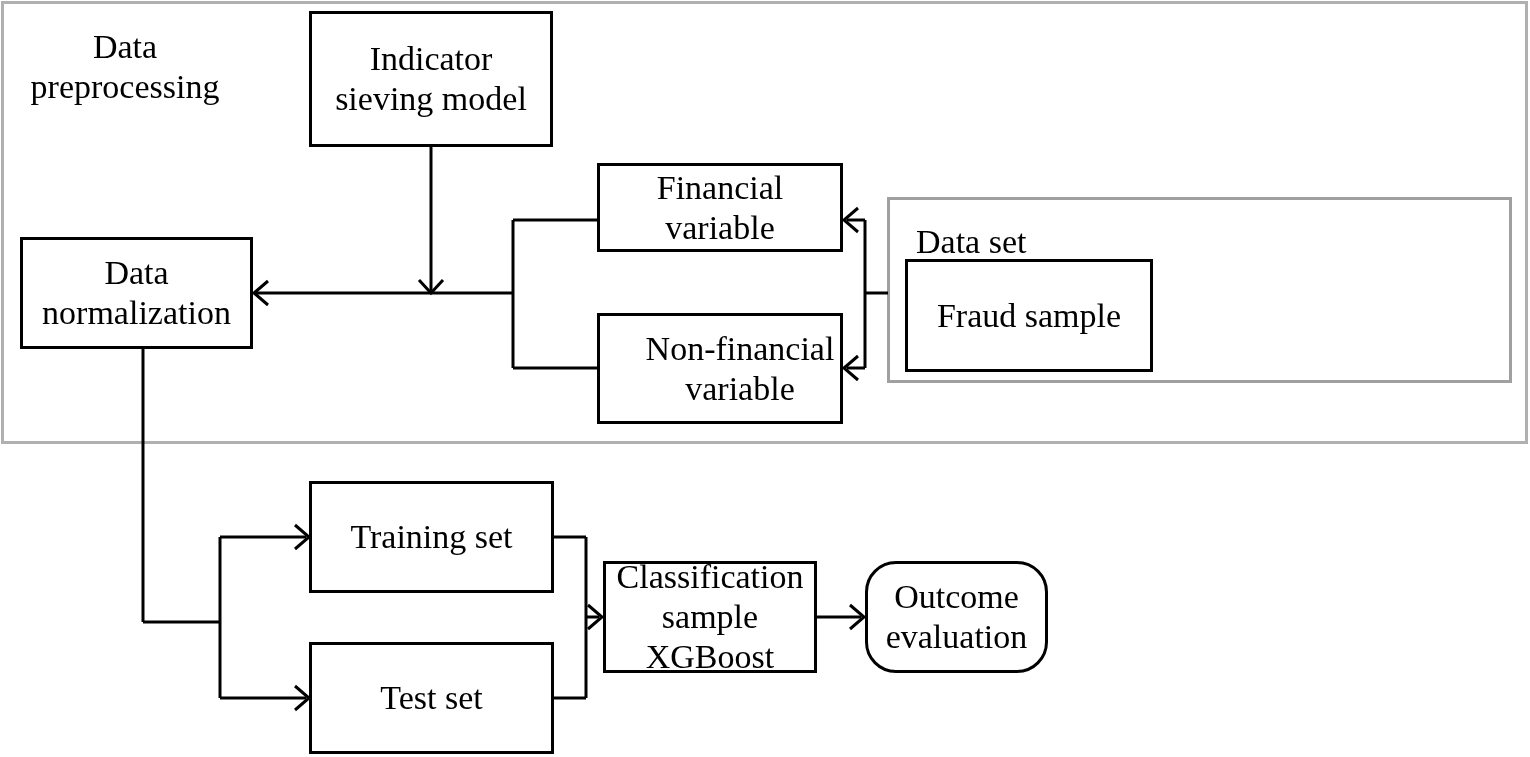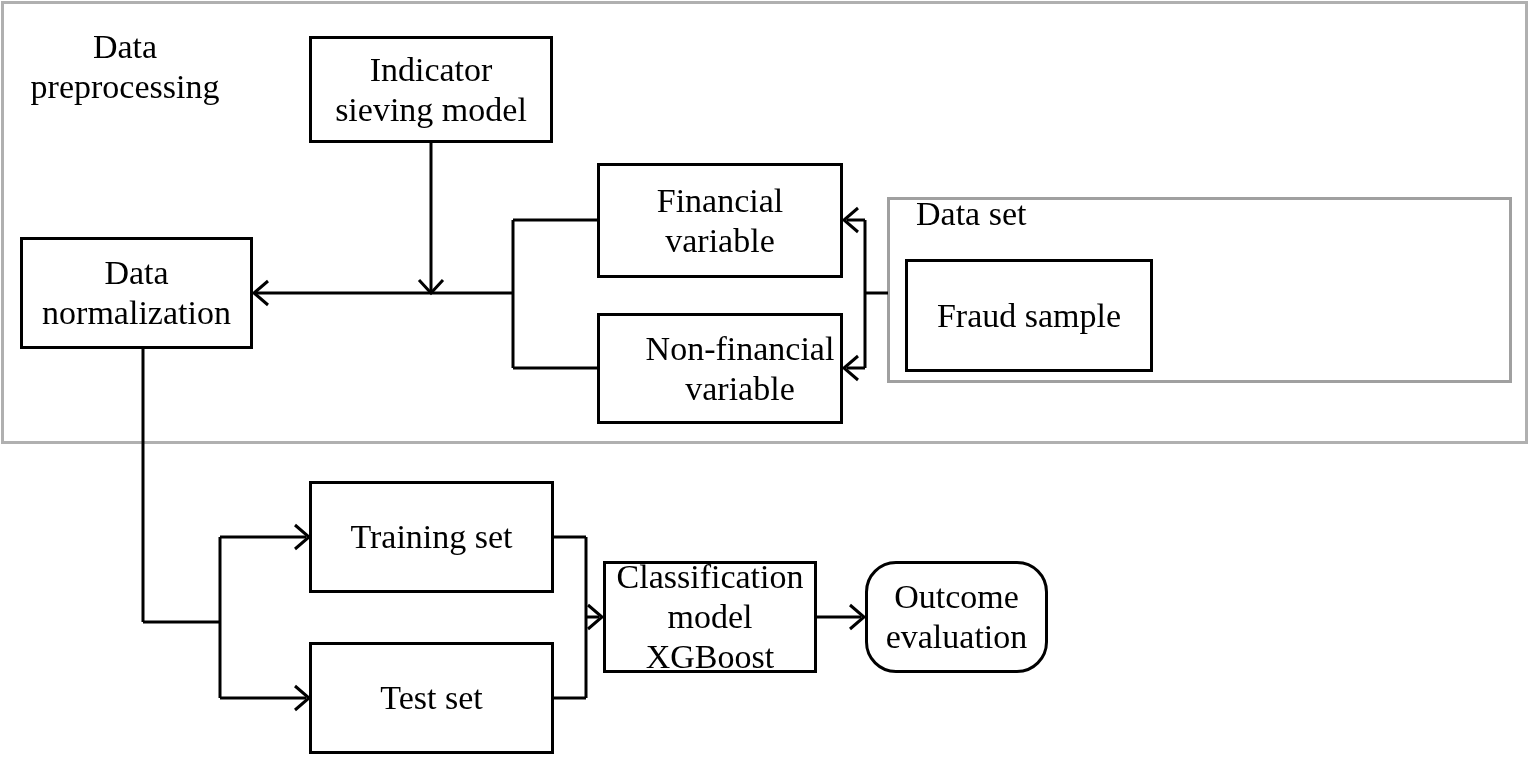--- a/index.html
+++ b/index.html
@@ -53,27 +53,27 @@
     position: absolute;
     font-size: 34px;
     line-height: 40px;
     white-space: pre-line;
   }
   .stage-label {
     left: 10px; top: 27px; width: 230px;
     text-align: center;
   }
   .dataset-label {
-    left: 916px; top: 194px;
+    left: 916px; top: 222px;
     text-align: left;
   }
   
-  .n-indicator      { left: 309px; top: 36px;  width: 244px; height: 107px; }
+  .n-indicator      { left: 309px; top: 11px;  width: 244px; height: 136px; }
   .n-normalization  { left: 20px;  top: 237px; width: 233px; height: 112px; }
-  .n-financial      { left: 597px; top: 163px; width: 246px; height: 115px; }
+  .n-financial      { left: 597px; top: 163px; width: 246px; height: 89px; }
   .n-nonfinancial   { left: 597px; top: 313px; width: 246px; height: 111px; padding-left: 40px; }
   .n-fraud          { left: 905px; top: 259px; width: 248px; height: 113px; }
   .n-nonfraud       { left: 1212px;top: 259px; width: 281px; height: 113px; }
   .n-training       { left: 309px; top: 481px; width: 245px; height: 112px; }
   .n-test           { left: 309px; top: 642px; width: 245px; height: 112px; }
   .n-classification { left: 603px; top: 561px; width: 214px; height: 112px; }
   .n-outcome        { left: 865px; top: 561px; width: 183px; height: 112px; border-radius: 31px; }
   .wires path {
     stroke: #000000;
     stroke-width: 3;
@@ -127,17 +127,17 @@
   <div class="node n-normalization">Data
 normalization</div>
   <div class="node n-financial">Financial
 variable</div>
   <div class="node n-nonfinancial">Non-financial
 variable</div>
   <div class="node n-fraud">Fraud sample</div>
   <div class="node n-test">Test set</div>
   <div class="node n-training">Training set</div>
   <div class="node n-classification">Classification
-model XGBoost</div>
+sample XGBoost</div>
   <div class="node n-outcome">Outcome
 evaluation</div>
 
 </div>
 
 </body></html>

